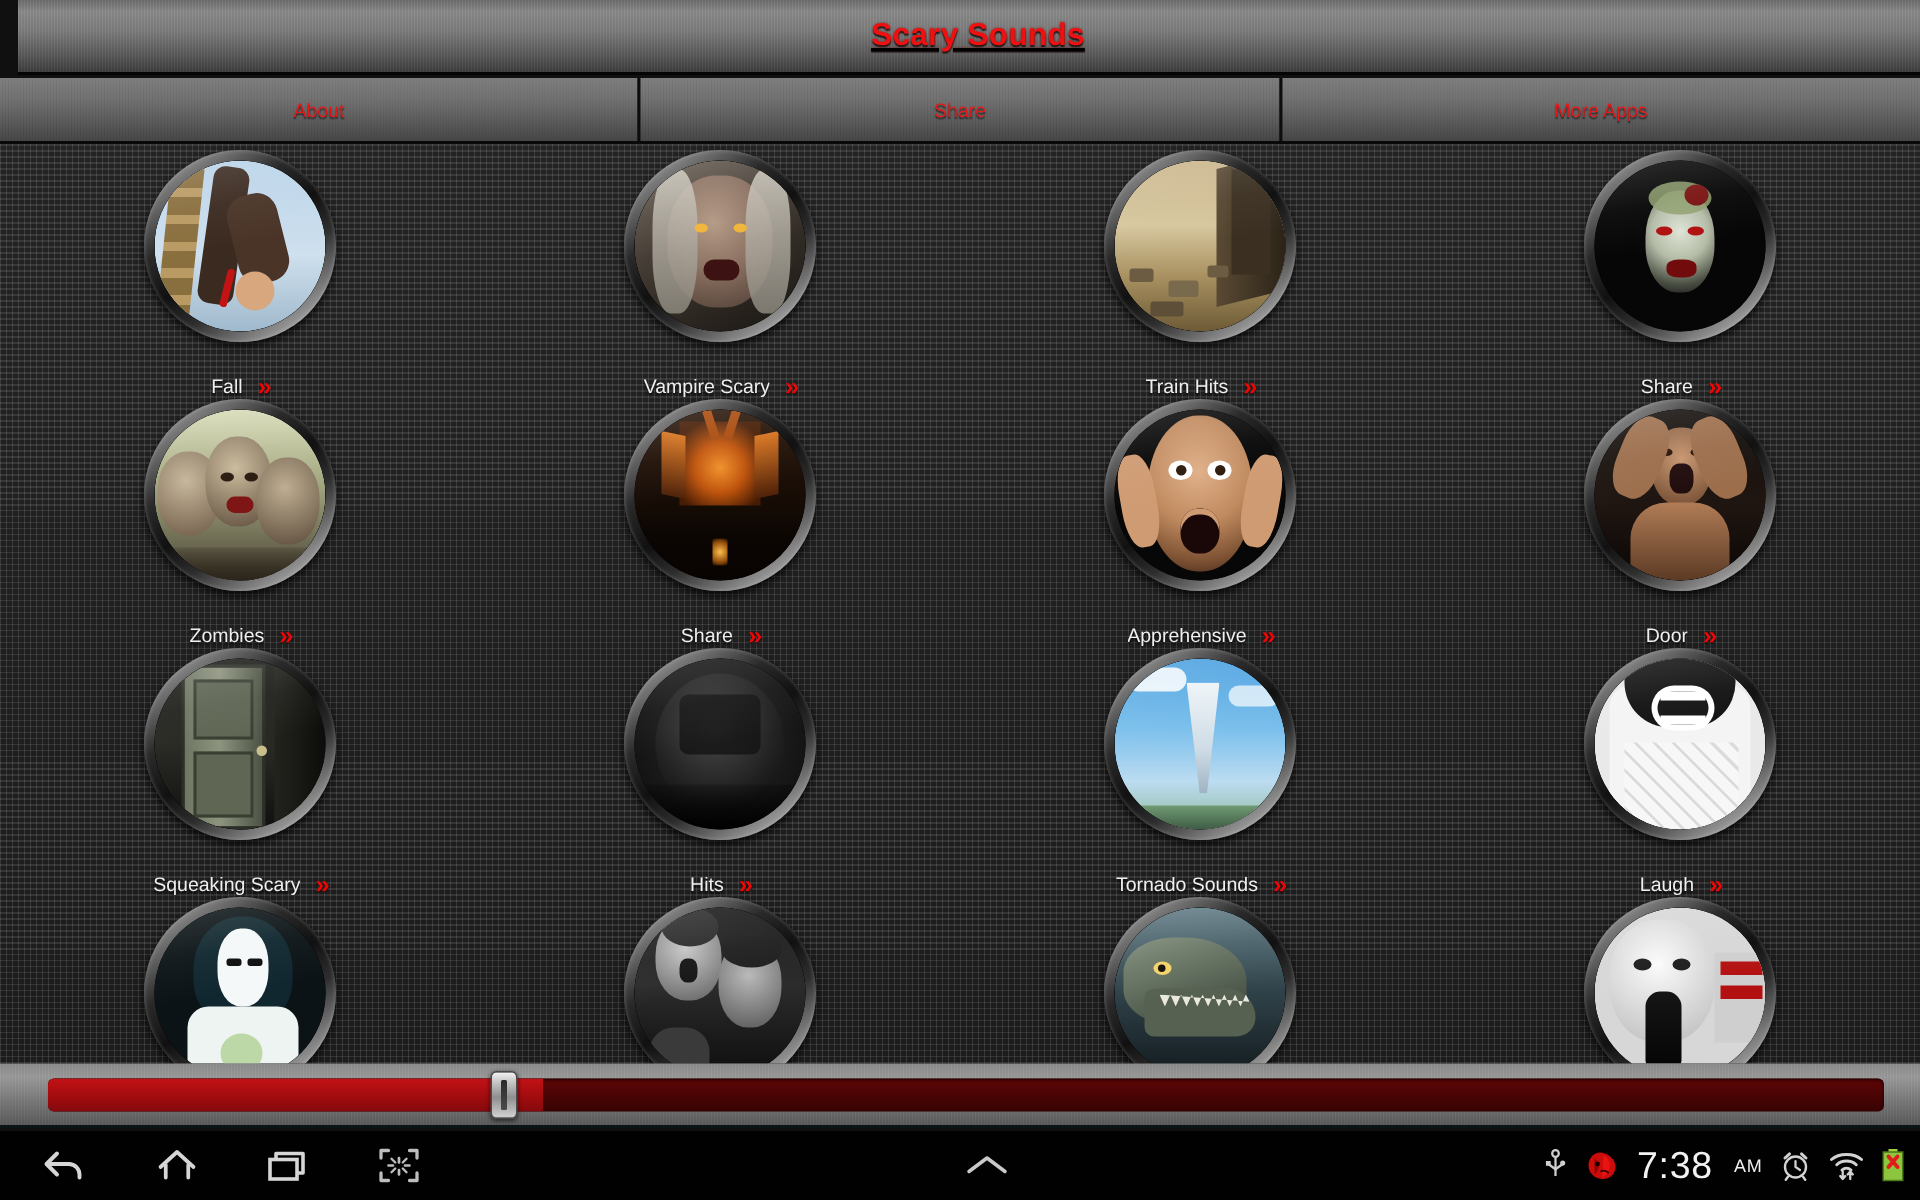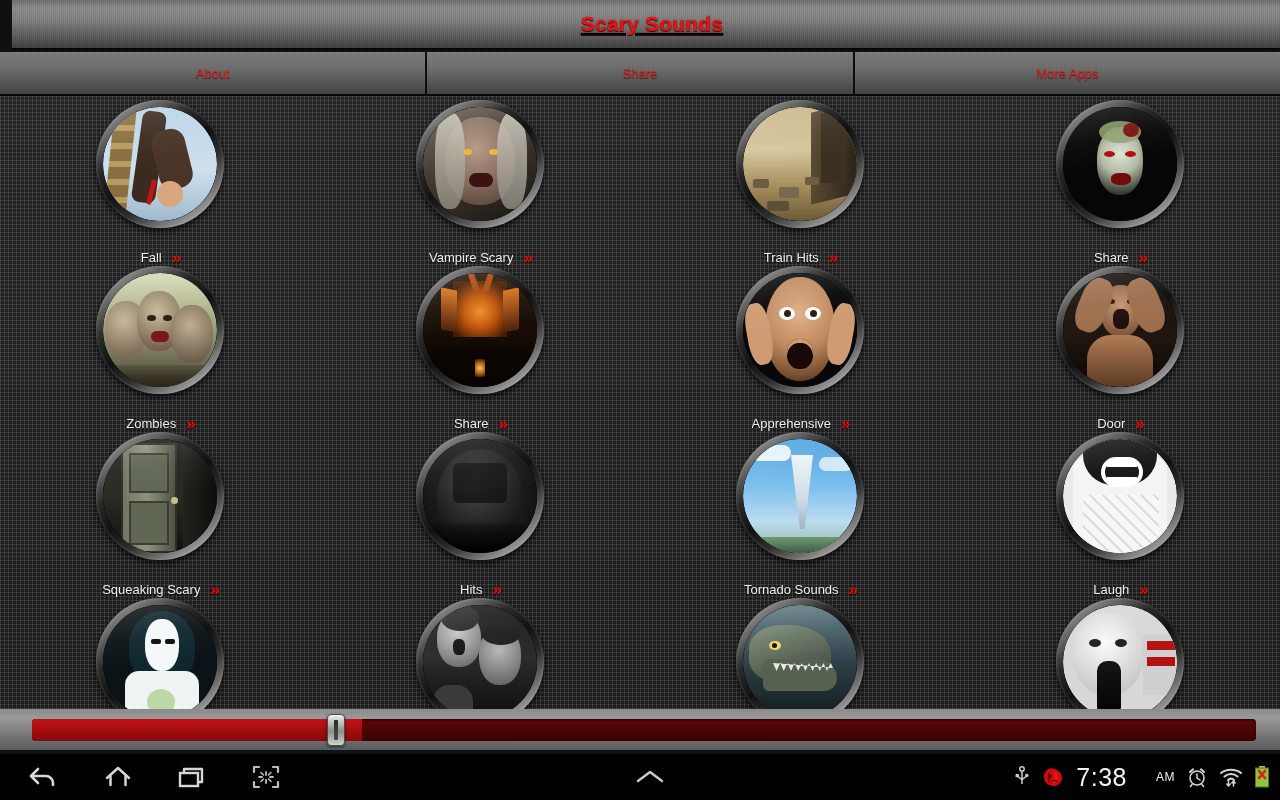--- a/index.html
+++ b/index.html
@@ -147,21 +147,21 @@
   }
   .nav-left{display:flex;align-items:center;gap:34px;padding-left:24px;}
   .nav-btn{width:40px;height:34px;display:flex;align-items:center;justify-content:center;cursor:pointer;}
   .nav-center{flex:1;display:flex;align-items:center;justify-content:center;}
   .nav-right{
     display:flex;align-items:center;gap:11px;padding-right:10px;
   }
   .clock{
     font-size:25px;color:#f2f2f2;line-height:1;letter-spacing:.5px;
   }
-  .ampm{font-size:12px;color:#eee;margin-left:18px;letter-spacing:.5px;}
+  .ampm{font-size:12px;color:#eee;margin-left:3px;letter-spacing:.5px;}
   .sysicon{display:flex;align-items:center;justify-content:center;}
   .redapp{width:24px;height:24px;}
 </style>
 </head>
 <body>
 
 <div class="screen">
 
   <div class="titlebar">
     <div class="app-title">Scary Sounds</div>

